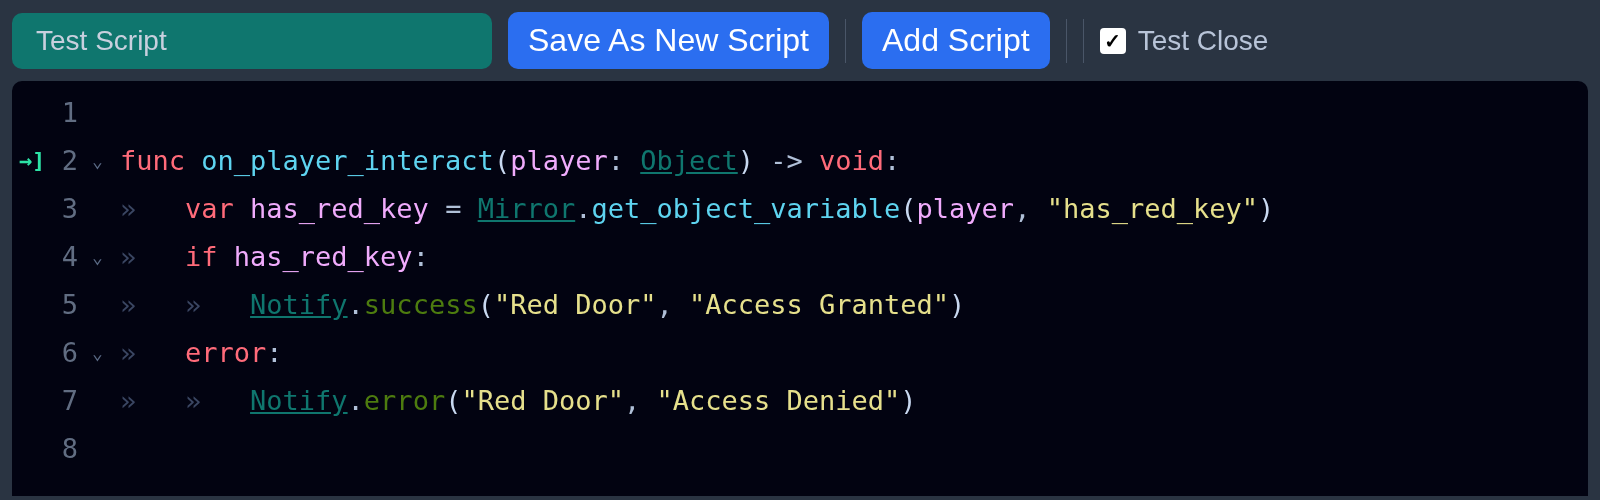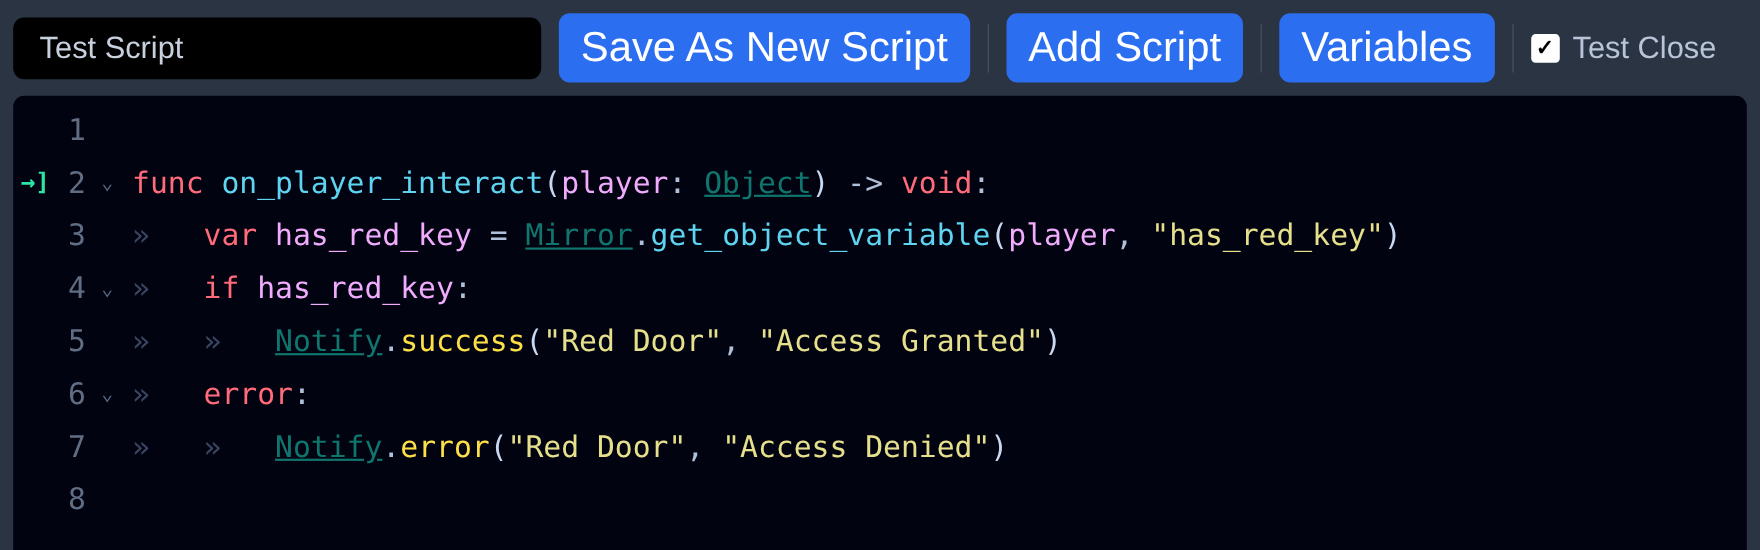--- a/index.html
+++ b/index.html
@@ -11,36 +11,36 @@
       padding: 12px;
       overflow: hidden;
     }
     .toolbar {
       display: flex;
       align-items: center;
       gap: 16px;
       margin-bottom: 12px;
     }
     .script-name-input {
-      background: #000000;
+      background: #0f766e;
       border: none;
       border-radius: 10px;
       color: #c8d0de;
       font-size: 28px;
       font-weight: 400;
       padding: 12px 24px;
       width: 480px;
       outline: none;
     }
     .btn {
       background: #2b6ef0;
       color: #ffffff;
       border: none;
       border-radius: 10px;
-      font-size: 38px;
+      font-size: 32px;
       font-weight: 500;
       padding: 10px 20px;
       cursor: pointer;
     }
     .divider {
       width: 1px;
       height: 44px;
       background: #4a5668;
     }
     .auto-close {
@@ -99,36 +99,35 @@
     }
     .code {
       flex: 1;
       white-space: pre;
       color: #d8e0ee;
     }
     .indent-guide { color: #3a4662; }
     .kw-red { color: #ff6b7a; }
     .fn-cyan { color: #5ed4f0; }
     .type-teal { color: #0f766e; text-decoration: underline; }
-    .method-yellow { color: #fde047; }
+    .method-yellow { color: #4d7c0f; }
     .string { color: #e6e08c; }
     .op { color: #b0c0d8; }
     .paren { color: #c8d8f0; }
     .param { color: #f0abfc; }
   </style>
 </head>
 <body>
 
 <div class="toolbar">
   <input class="script-name-input" value="Test Script" style="">
   <button class="btn">Save As New Script</button>
   <div class="divider"></div>
   <button class="btn">Add Script</button>
   <div class="divider"></div>
-  <button class="btn">Variables</button>
   <div class="divider"></div>
   <label class="auto-close">
     <span class="checkbox">✓</span>
     <span>Test Close</span>
   </label>
 </div>
 
 <div class="editor" id="editor">
     <div class="line">
       <span class="gutter-icon"></span>

